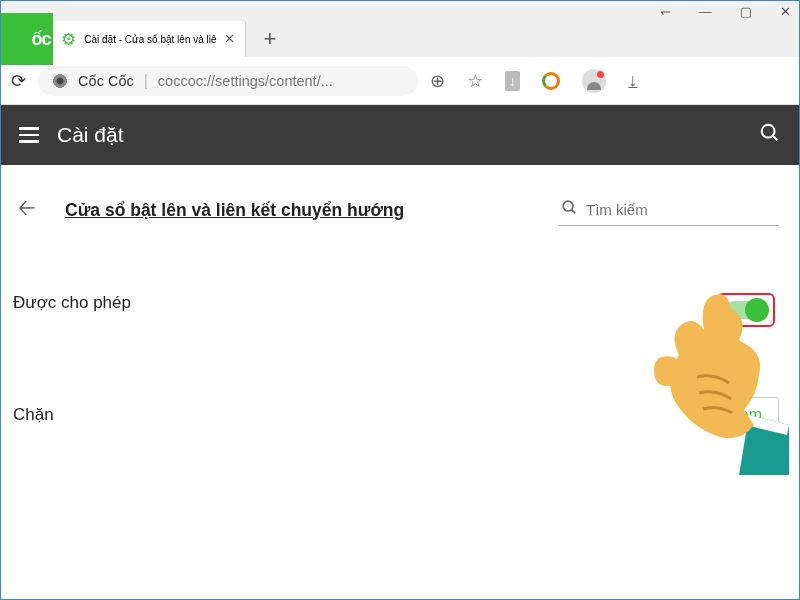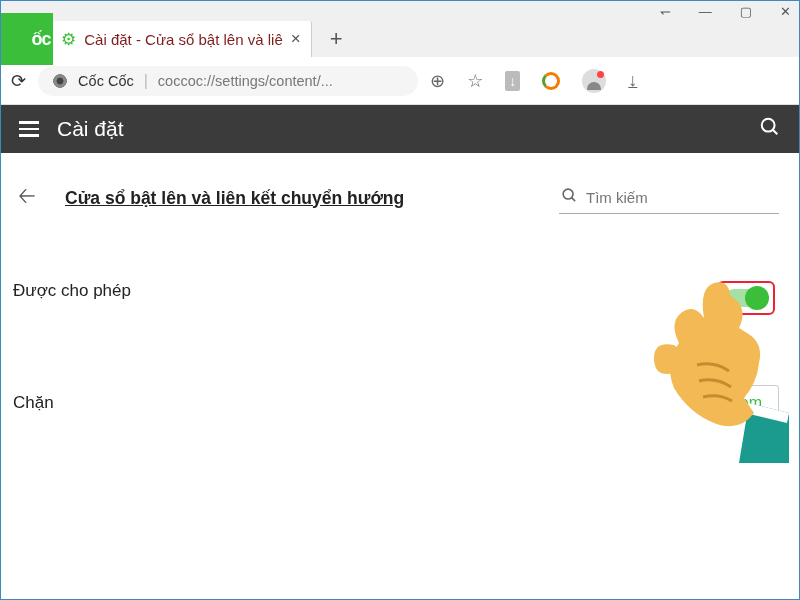--- a/index.html
+++ b/index.html
@@ -7,41 +7,41 @@
 
   
   .window-controls { height: 20px; background: #f0f0f0; display: flex; justify-content: flex-end; align-items: center; padding-right: 8px; gap: 28px; color: #555; font-size: 13px; }
   .win-ctrl { cursor: pointer; }
 
   
   .tab-bar { height: 36px; background: #f0f0f0; display: flex; align-items: center; }
   .logo-block { width: 52px; height: 52px; background: #3bbf3b; display: flex; align-items: center; justify-content: center; color: #fff; font-weight: bold; font-size: 18px; letter-spacing: -1px; padding-left: 28px; }
   .tab { display: flex; align-items: center; background: #fff; border-right: 1px solid #ccc;  height: 36px; padding: 0 10px 0 8px; gap: 8px; max-width: 300px; border-radius: 3px 3px 0 0; }
   .tab .gear { color: #3bbf3b; font-size: 17px; }
-  .tab-title { font-size: 15px; color: #7f1d1d; white-space: nowrap; overflow: hidden; text-overflow: clip; max-width: 220px; }
+  .tab-title { font-size: 10px; color: #000000; white-space: nowrap; overflow: hidden; text-overflow: clip; max-width: 220px; }
   .close-tab { font-size: 17px; color: #555; cursor: pointer; }
   .new-tab { font-size: 22px; color: #555; margin-left: 18px; cursor: pointer; }
 
   
   .addr-bar { height: 48px; display: flex; align-items: center; padding: 0 10px; gap: 12px; border-bottom: 1px solid #e0e0e0; }
   .reload { font-size: 18px; color: #333; cursor: pointer; }
   .url-box { display: flex; align-items: center; background: #f5f5f5; border-radius: 18px; padding: 6px 14px; gap: 10px; flex: 1; max-width: 380px;}
   .site-icon { width: 16px; height: 16px; border-radius: 50%; background: radial-gradient(circle, #444 30%, #888 32%, #888 60%, transparent 62%); }
   .site-name { font-size: 14.5px; color: #333; }
   .divider { color: #bbb; }
   .url-text { font-size: 14.5px; color: #777; }
   .addr-right { display: flex; align-items: center; gap: 22px; font-size: 18px; color: #666; }
   .addr-right span { cursor: pointer; }
   .orange-ring { width: 18px; height: 18px; border: 3px solid #f47c00; border-left-color: #5aa02c; border-radius: 50%; }
   .avatar { width: 24px; height: 24px; border-radius: 50%; background: #ddd; position: relative; }
   .avatar::after { content:""; position:absolute; top:2px; right:2px; width:7px; height:7px; background:#f44; border-radius:50%; }
   .avatar::before { content:""; position:absolute; bottom:3px; left:5px; width:14px; height:8px; border-radius: 8px 8px 0 0; background:#888; }
 
   
-  .settings-header { height: 48px; background: #3b3b3b; color: #fff; display: flex; align-items: center; padding: 0 18px; justify-content: space-between; }
+  .settings-header { height: 60px; background: #3b3b3b; color: #fff; display: flex; align-items: center; padding: 0 18px; justify-content: space-between; }
   .settings-left { display:flex; align-items:center; gap:18px; }
   .hamburger { display:flex; flex-direction:column; gap:4px; cursor:pointer; }
   .hamburger div { width:20px; height:2.5px; background:#fff; }
   .settings-title { font-size: 21px; }
   .search-icon-white { font-size: 20px; cursor:pointer; }
 
   
   .content { padding: 26px 20px 0 12px; position: relative; }
   .section-head { display: flex; align-items: center; gap: 24px; }
   .back-arrow { font-size: 22px; color: #555; cursor:pointer; width: 28px; text-align:center; }

